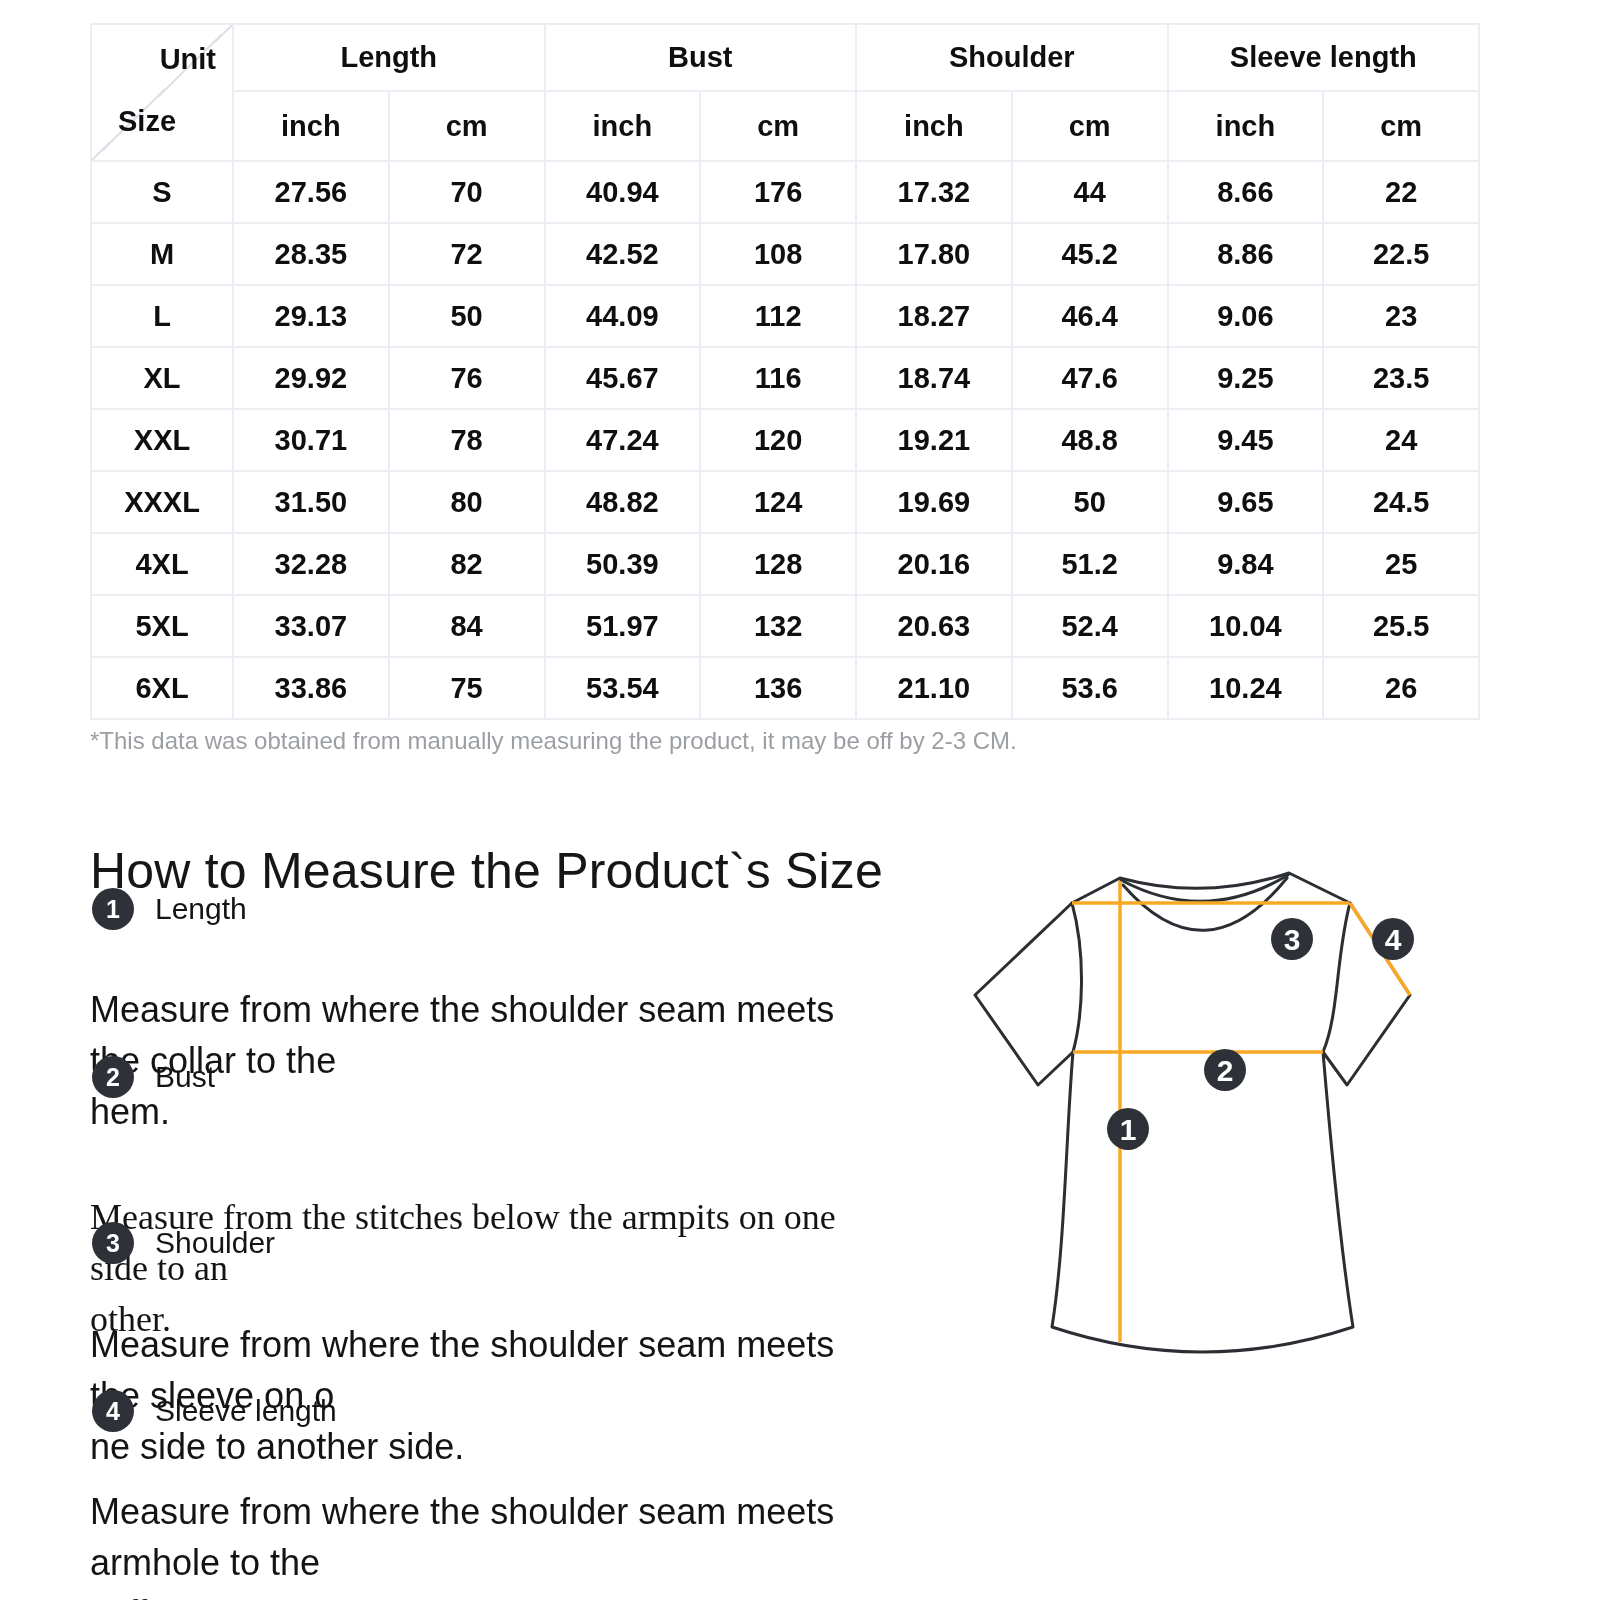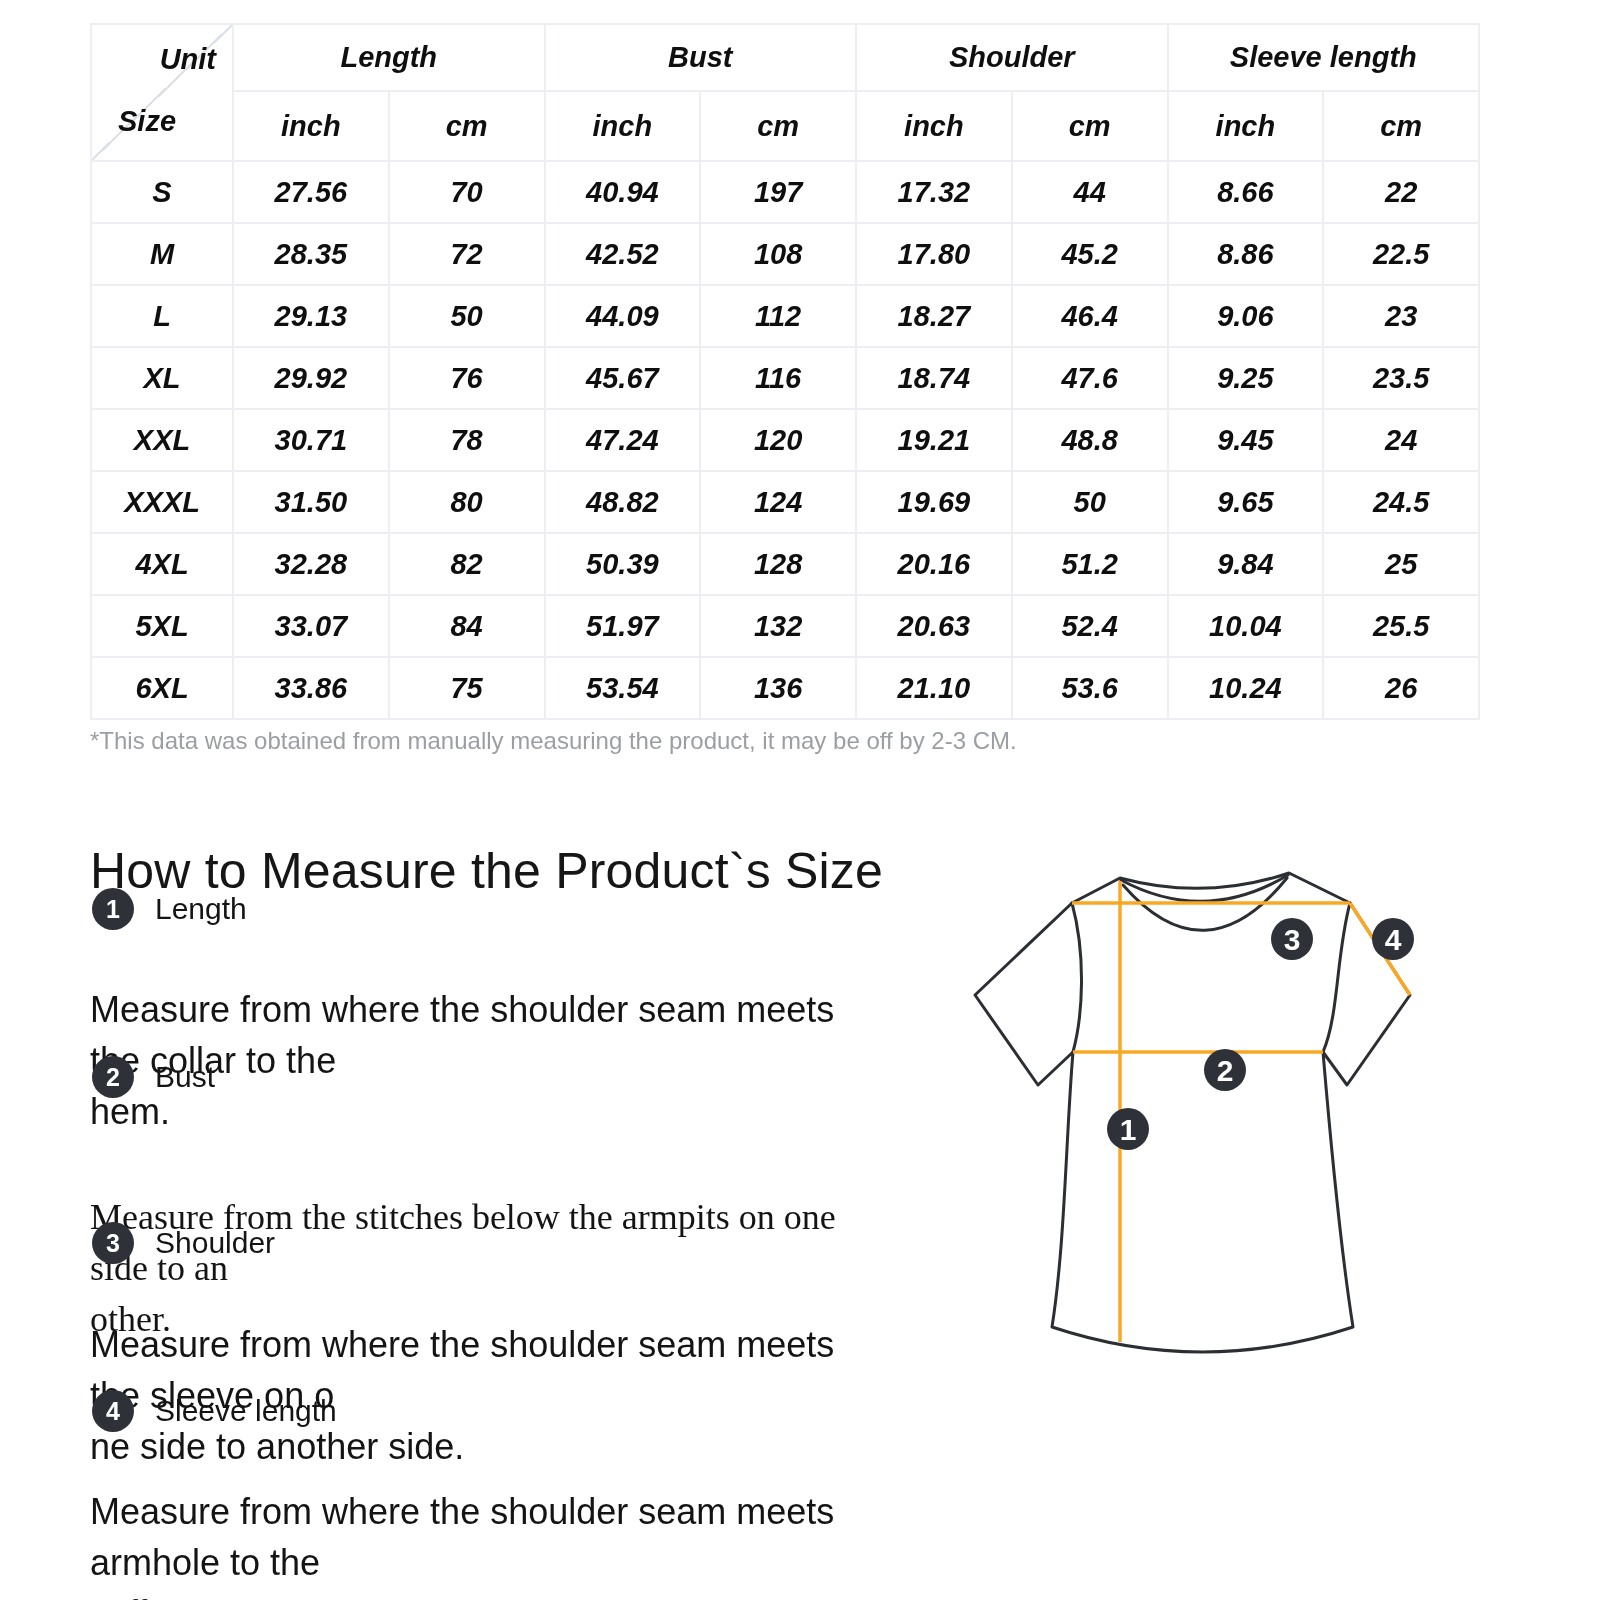--- a/index.html
+++ b/index.html
@@ -1,21 +1,21 @@
 <!DOCTYPE html>
 <html><head>
 <meta charset="utf-8">
 <style>
   html,body{margin:0;padding:0;background:#fff;}
   #page{position:relative;width:1600px;height:1600px;background:#fff;overflow:hidden;
         font-family:"Liberation Sans",sans-serif;color:#0f0f0f;}
 
   
   table.size-table{position:absolute;left:90px;top:23px;width:1388px;
-    border-collapse:collapse;table-layout:fixed;background:#fdba74;font-style:italic;}
+    border-collapse:collapse;table-layout:fixed;background:#fdba74;}
   .size-table th,.size-table td{border:2px solid #eceef3;text-align:center;
     vertical-align:middle;font-weight:bold;font-size:29px;color:#0f0f0f;background:#fff;
     padding:0;}
   .size-table tr.group-row th{height:65px;}
   .size-table tr.unit-row th{height:68px;}
   .size-table tbody tr{height:62px;}
   th.corner{position:relative;
     background:linear-gradient(to bottom right,#fff 49.4%,#dde1e8 49.4%,#dde1e8 50.6%,#fff 50.6%);}
   th.corner .unit{position:absolute;top:18px;right:16px;}
   th.corner .size{position:absolute;bottom:22px;left:16px;margin-left:10px;}
@@ -78,21 +78,21 @@
         <th>inch</th>
         <th>cm</th>
       </tr>
     </thead>
     <tbody>
         <tr>
       <th>S</th>
       <td>27.56</td>
       <td>70</td>
       <td>40.94</td>
-      <td>197</td>
+      <td>176</td>
       <td>17.32</td>
       <td>44</td>
       <td>8.66</td>
       <td>22</td>
     </tr>
         <tr>
       <th>M</th>
       <td>28.35</td>
       <td>72</td>
       <td>42.52</td>

